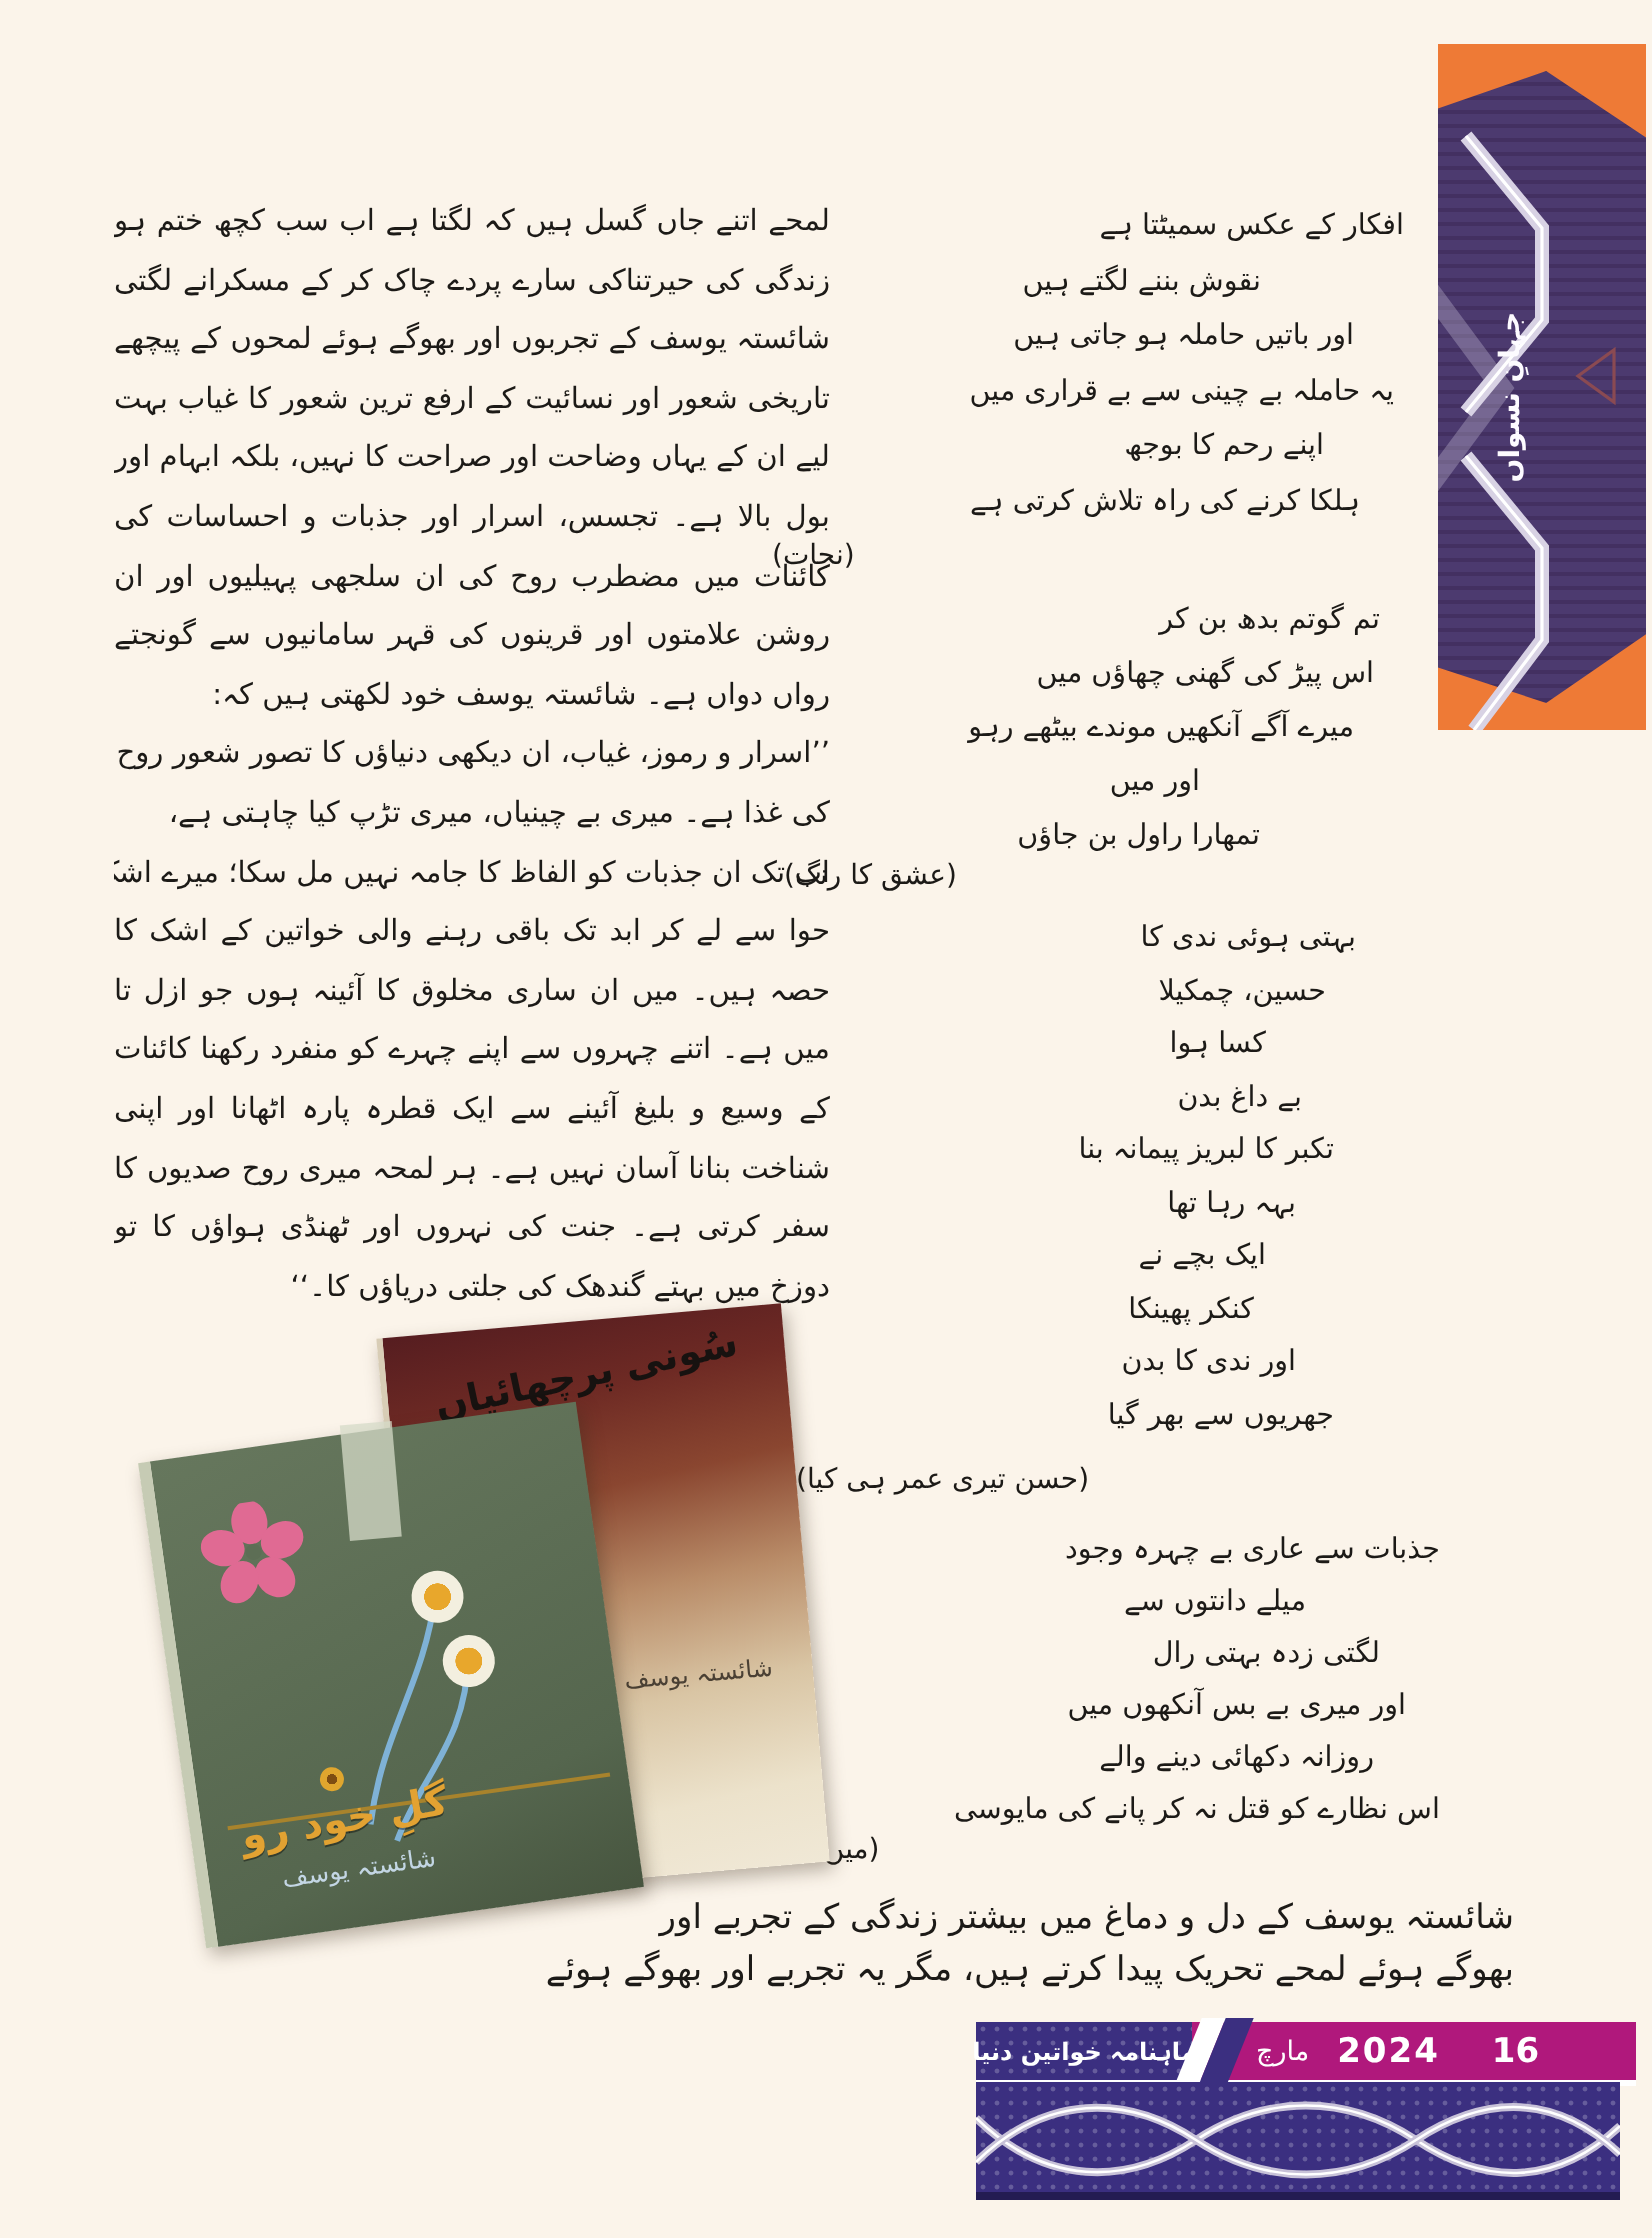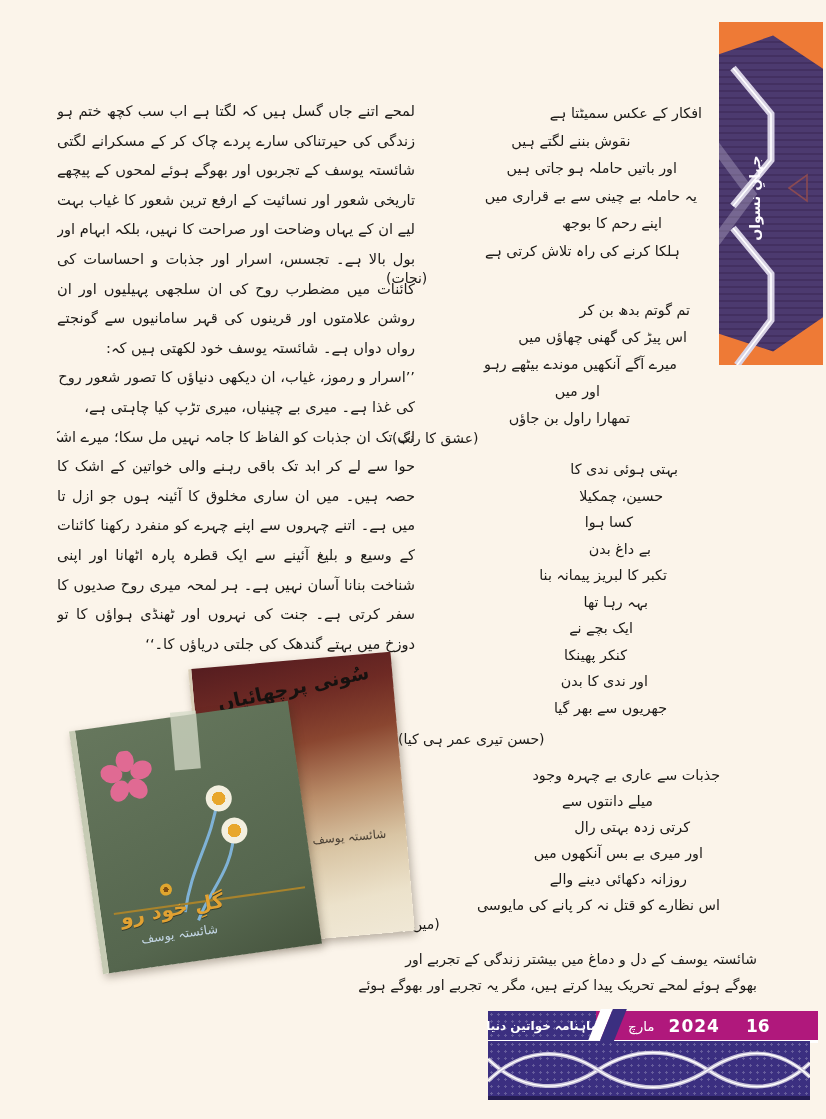--- a/index.html
+++ b/index.html
@@ -21,21 +21,21 @@
     transform:rotate(-90deg);transform-origin:center;color:#fdfbff;
     font-size:14px;font-weight:bold;letter-spacing:1px;white-space:nowrap;}
   
   .prose{position:absolute;left:57px;top:96px;width:358px;direction:rtl;font-size:14.6px;}
   .prose .pline{line-height:29.6px;height:29.6px;text-align:right;white-space:nowrap;overflow:hidden;}
   .prose .pline.just{white-space:normal;text-align:justify;text-align-last:justify;}
   .poem-stanza{position:absolute;direction:rtl;font-size:14.3px;}
   .poem-stanza .vline{text-align:right;white-space:nowrap;}
   .poem-caption{position:absolute;direction:rtl;font-size:14px;white-space:nowrap;}
   .closing{position:absolute;right:69px;top:946px;width:450px;direction:rtl;
-    font-size:14px;}
+    font-size:17px;}
   .closing .cline{line-height:26px;white-space:nowrap;}
   
   .book{position:absolute;box-shadow:2px 4px 9px rgba(60,45,30,.35);}
   .book-back{left:200px;top:660px;width:200px;height:280px;transform:rotate(-5deg);
     background:linear-gradient(172deg,#561d20 0%,#6e2a24 16%,#8a4630 32%,#b98c68 50%,#d9c5a4 68%,#ece2cb 86%,#f0e8d6 100%);
     border-left:3px solid #d8cdb6;}
   .book-back .bktitle{position:absolute;right:10px;left:10px;top:16px;text-align:center;
     color:#171210;font-size:19px;font-weight:bold;transform:rotate(-7deg);direction:rtl;}
   .book-back .bkauthor{position:absolute;right:20px;top:62%;color:#4a4034;font-size:12px;direction:rtl;}
   .book-front{left:85px;top:715px;width:215px;height:245px;transform:rotate(-8deg);
@@ -137,21 +137,21 @@
       <div class="vline" style="line-height: 26.5px; padding-left: 0px; padding-right: 30px;">بہہ رہا تھا</div>
       <div class="vline" style="line-height: 26.5px; padding-left: 0px; padding-right: 45px;">ایک بچے نے</div>
       <div class="vline" style="line-height: 26.5px; padding-left: 0px; padding-right: 51px;">کنکر پھینکا</div>
       <div class="vline" style="line-height: 26.5px; padding-left: 0px; padding-right: 30px;">اور ندی کا بدن</div>
       <div class="vline" style="line-height: 26.5px; padding-left: 0px; padding-right: 11px;">جھریوں سے بھر گیا</div>
     </div>
     <div class="poem-caption" style="left: 398px; top: 731px;">(حسن تیری عمر ہی کیا)</div>
     <div class="poem-stanza" style="top: 762px; right: 106px;">
       <div class="vline" style="line-height: 26px; padding-left: 0px; padding-right: 0px;">جذبات سے عاری بے چہرہ وجود</div>
       <div class="vline" style="line-height: 26px; padding-left: 0px; padding-right: 67px;">میلے دانتوں سے</div>
-      <div class="vline" style="line-height: 26px; padding-left: 0px; padding-right: 30px;">کرتی زدہ بہتی رال</div>
+      <div class="vline" style="line-height: 26px; padding-left: 0px; padding-right: 30px;">لگتی زدہ بہتی رال</div>
       <div class="vline" style="line-height: 26px; padding-left: 0px; padding-right: 17px;">اور میری بے بس آنکھوں میں</div>
       <div class="vline" style="line-height: 26px; padding-left: 0px; padding-right: 33px;">روزانہ دکھائی دینے والے</div>
       <div class="vline" style="line-height: 26px; padding-left: 0px; padding-right: 0px;">اس نظارے کو قتل نہ کر پانے کی مایوسی</div>
     </div>
     <div class="poem-caption" style="left: 315px; top: 916px;">(میں نے پھر قبول کیا)</div>
   </div>
 
 <div>
   <div class="book book-back">
     <div class="bktitle">سُونی پرچھائیاں</div>

